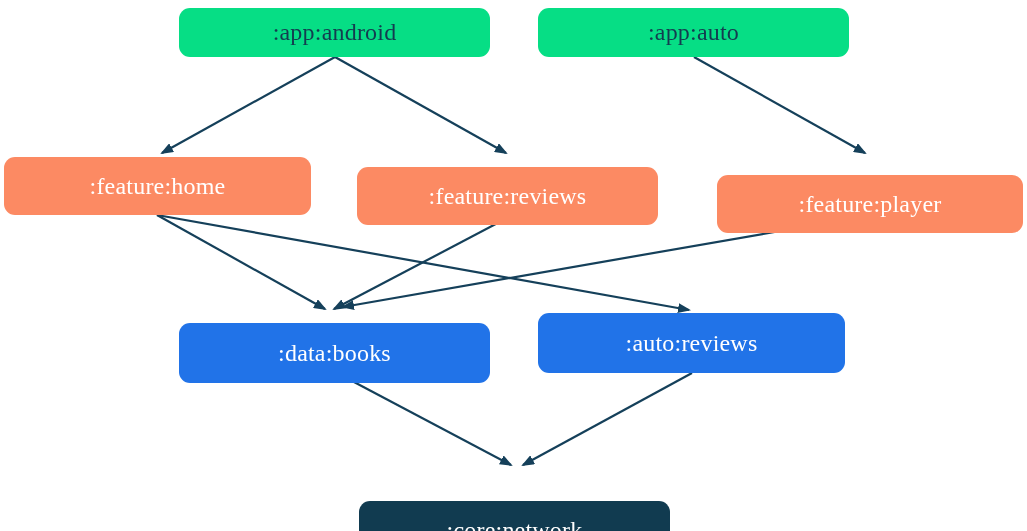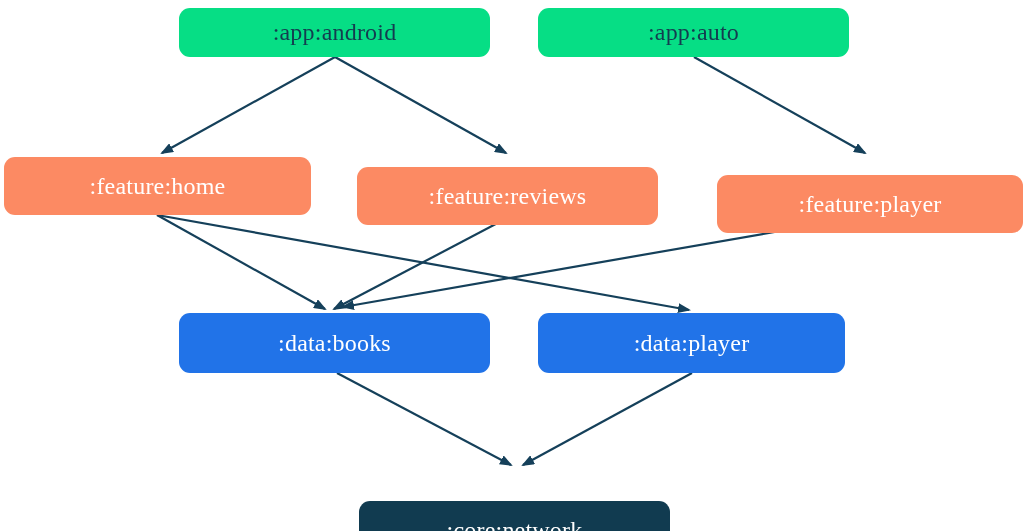--- a/index.html
+++ b/index.html
@@ -39,21 +39,21 @@
   .node.feature { background: var(--feature-color); color: var(--light-text); }
   .node.data    { background: var(--data-color);    color: var(--light-text); }
   .node.core    { background: var(--core-color);    color: var(--light-text); margin-top: 32px; }
 
   
   #n-app-android     { left: 179px; top: 8px;   width: 311px; height: 49px; }
   #n-app-auto        { left: 538px; top: 8px;   width: 311px; height: 49px; }
   #n-feature-home    { left: 4px;   top: 157px; width: 307px; height: 58px; justify-content: center; }
   #n-feature-reviews { left: 357px; top: 157px; width: 301px; height: 58px; margin-top: 10px; }
   #n-feature-player  { left: 717px; top: 144px; width: 306px; height: 58px; margin-top: 31px; }
-  #n-data-books      { left: 179px; top: 313px; width: 311px; height: 60px; text-align: right; }
+  #n-data-books      { left: 179px; top: 323px; width: 311px; height: 60px; text-align: right; }
   #n-data-reviews    { left: 538px; top: 313px; width: 307px; height: 60px; }
   #n-core-network    { left: 359px; top: 469px; width: 311px; height: 59px; }
 </style>
 </head>
 <body>
 
 <div id="canvas">
 
   <svg id="edge-layer" viewBox="0 0 1027 531" xmlns="http://www.w3.org/2000/svg">
       <defs>
@@ -84,19 +84,19 @@
   <div class="node feature" id="n-feature-reviews">
     <span>:feature:reviews</span>
   </div>
   <div class="node feature" id="n-feature-player">
     <span>:feature:player</span>
   </div>
   <div class="node data" id="n-data-books">
     <span>:data:books</span>
   </div>
   <div class="node data" id="n-data-reviews">
-    <span>:data:player</span>
+    <span>:auto:reviews</span>
   </div>
   <div class="node core" id="n-core-network">
     <span>:core:network</span>
   </div>
 
 </div>
 
 </body></html>

